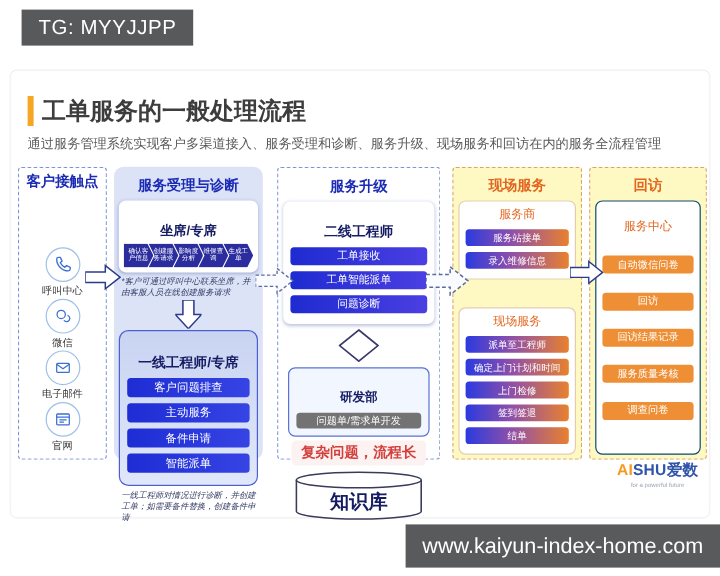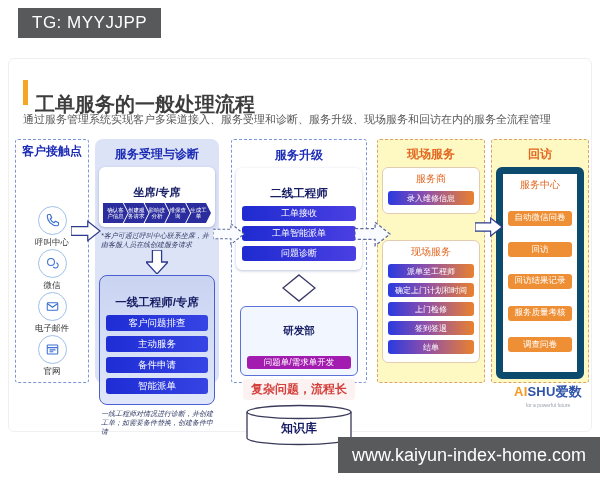--- a/index.html
+++ b/index.html
@@ -9,21 +9,21 @@
   
   .tag-badge{position:absolute;left:18px;top:8px;background:#58595b;color:#fff;
     font-size:17px;padding:5px 14px;letter-spacing:.5px;}
   .site-bar{position:absolute;left:338px;top:437px;width:262px;height:36px;background:#595a5c;
     color:#fff;font-size:18px;display:flex;align-items:center;justify-content:center;}
 
   
   .slide{position:absolute;left:8px;top:58px;width:584px;height:374px;background:#fff;
     border:1px solid #f0f0f3;border-radius:6px;box-sizing:border-box;}
   .accent-bar{position:absolute;left:14px;top:21px;width:5px;height:25px;background:#f5a623;}
-  .slide-title{position:absolute;left:26px;top:32px;font-size:20px;font-weight:bold;color:#3d3d3d;}
+  .slide-title{position:absolute;left:26px;top:20px;font-size:20px;font-weight:bold;color:#3d3d3d;}
   .slide-subtitle{position:absolute;left:14px;top:53px;width:564px;font-size:11px;color:#595959;}
 
   
   .col{position:absolute;top:80px;height:244px;box-sizing:border-box;display:flex;
     flex-direction:column;align-items:stretch;}
   .col-h-blue{font-size:12px;font-weight:bold;color:#1b2bb4;text-align:center;margin:3px 0 4px;}
   .col-h-orange{font-size:12px;font-weight:bold;color:#e2661f;text-align:center;margin:3px 0 4px;}
   .dash-blue{border:1px dashed #7d96d8;border-radius:3px;background:#fff;}
   .dash-orange{border:1px dashed #d8a36c;border-radius:3px;background:#fef9c3;}
 
@@ -52,39 +52,39 @@
     font-size:9.5px;display:flex;align-items:center;justify-content:center;margin:5px 0;}
 
   
   .col3{left:222px;width:136px;padding:4px;align-items:center;}
   .sl-card{width:118px;}
   .btn-blue2{height:15px;background:linear-gradient(90deg,#1e2bd0,#4b3fe2);border-radius:3px;color:#fff;
     font-size:9px;display:flex;align-items:center;justify-content:center;margin:5px 2px;}
   .diamond-wrap{display:flex;justify-content:center;margin:4px 0;}
   .rnd-card{width:118px;border:1px solid #5a72d8;border-radius:6px;background:#f2f6ff;
     padding:3px 4px;box-sizing:border-box;}
-  .btn-blue3{height:13px;background:#a21caf;border-radius:3px;color:#fff;font-size:8.5px;
-    display:flex;align-items:center;justify-content:center;margin:18px 2px 3px;}
+  .btn-blue3{height:13px;background:#737373;border-radius:3px;color:#fff;font-size:8.5px;
+    display:flex;align-items:center;justify-content:center;margin:6px 2px 3px;}
   .highlight{font-size:12px;font-weight:bold;color:#d3403c;background:#fdf2f2;border-radius:4px;
     padding:2px 8px;margin:3px 0 4px;}
   .cyl-wrap{position:relative;width:112px;height:42px;}
-  .cyl-label{position:absolute;left:0;right:0;top:16px;text-align:center;font-size:12px;
+  .cyl-label{position:absolute;left:0;right:0;top:16px;text-align:center;font-size:16px;
     font-weight:bold;color:#151c63;}
 
   
   .col4{left:368px;width:108px;padding:3px 4px;}
   .o-card{background:#fff;border:1px solid #e3cdb2;border-radius:6px;padding:3px 5px;}
   .o-card-title{font-size:10px;font-weight:normal;color:#e2661f;text-align:center;margin:1px 0 2px;}
   .btn-grad{height:14px;background:linear-gradient(90deg,#2a3ae0 0%,#9050a8 45%,#e8812e 100%);
     border-radius:3px;color:#fff;font-size:8px;display:flex;align-items:center;justify-content:center;margin:5px 0;}
   .col4-gap{height:26px;}
 
   
   .col5{left:482px;width:98px;padding:3px 4px;}
-  .center-card{flex:1;background:#fff;border:7px solid #0c4a6e;border-radius:6px;padding:3px 5px;
+  .center-card{flex:1;background:#fff;border:1px solid #0c4a6e;border-radius:6px;padding:13px 5px;
     display:flex;flex-direction:column;}
   .center-body{flex:1;display:flex;flex-direction:column;justify-content:space-evenly;}
   .btn-orange{height:15px;background:#ef8f35;border-radius:3px;color:#fff;font-size:8.5px;
     display:flex;align-items:center;justify-content:center;}
 
   
   .flow-arrow{position:absolute;}
 
   
   .logo{position:absolute;right:8px;top:324px;width:70px;text-align:center;}
@@ -199,20 +199,21 @@
             <path d="M4 8c0 3.6 23 6.5 52 6.5S108 11.6 108 8" fill="none" stroke="#3a3a5a" stroke-width="1.3"></path>
           </svg>
         <div class="cyl-label">知识库</div>
       </div>
     </div>
 
     <div class="col col4 dash-orange">
       <div class="col-h-orange">现场服务</div>
       <div class="o-card">
         <div class="o-card-title">服务商</div>
+        <div class="btn-grad">服务站接单</div>
         <div class="btn-grad">录入维修信息</div>
       </div>
       <div class="col4-gap"></div>
       <div class="o-card">
         <div class="o-card-title">现场服务</div>
         <div class="btn-grad">派单至工程师</div>
         <div class="btn-grad">确定上门计划和时间</div>
         <div class="btn-grad">上门检修</div>
         <div class="btn-grad">签到签退</div>
         <div class="btn-grad">结单</div>

